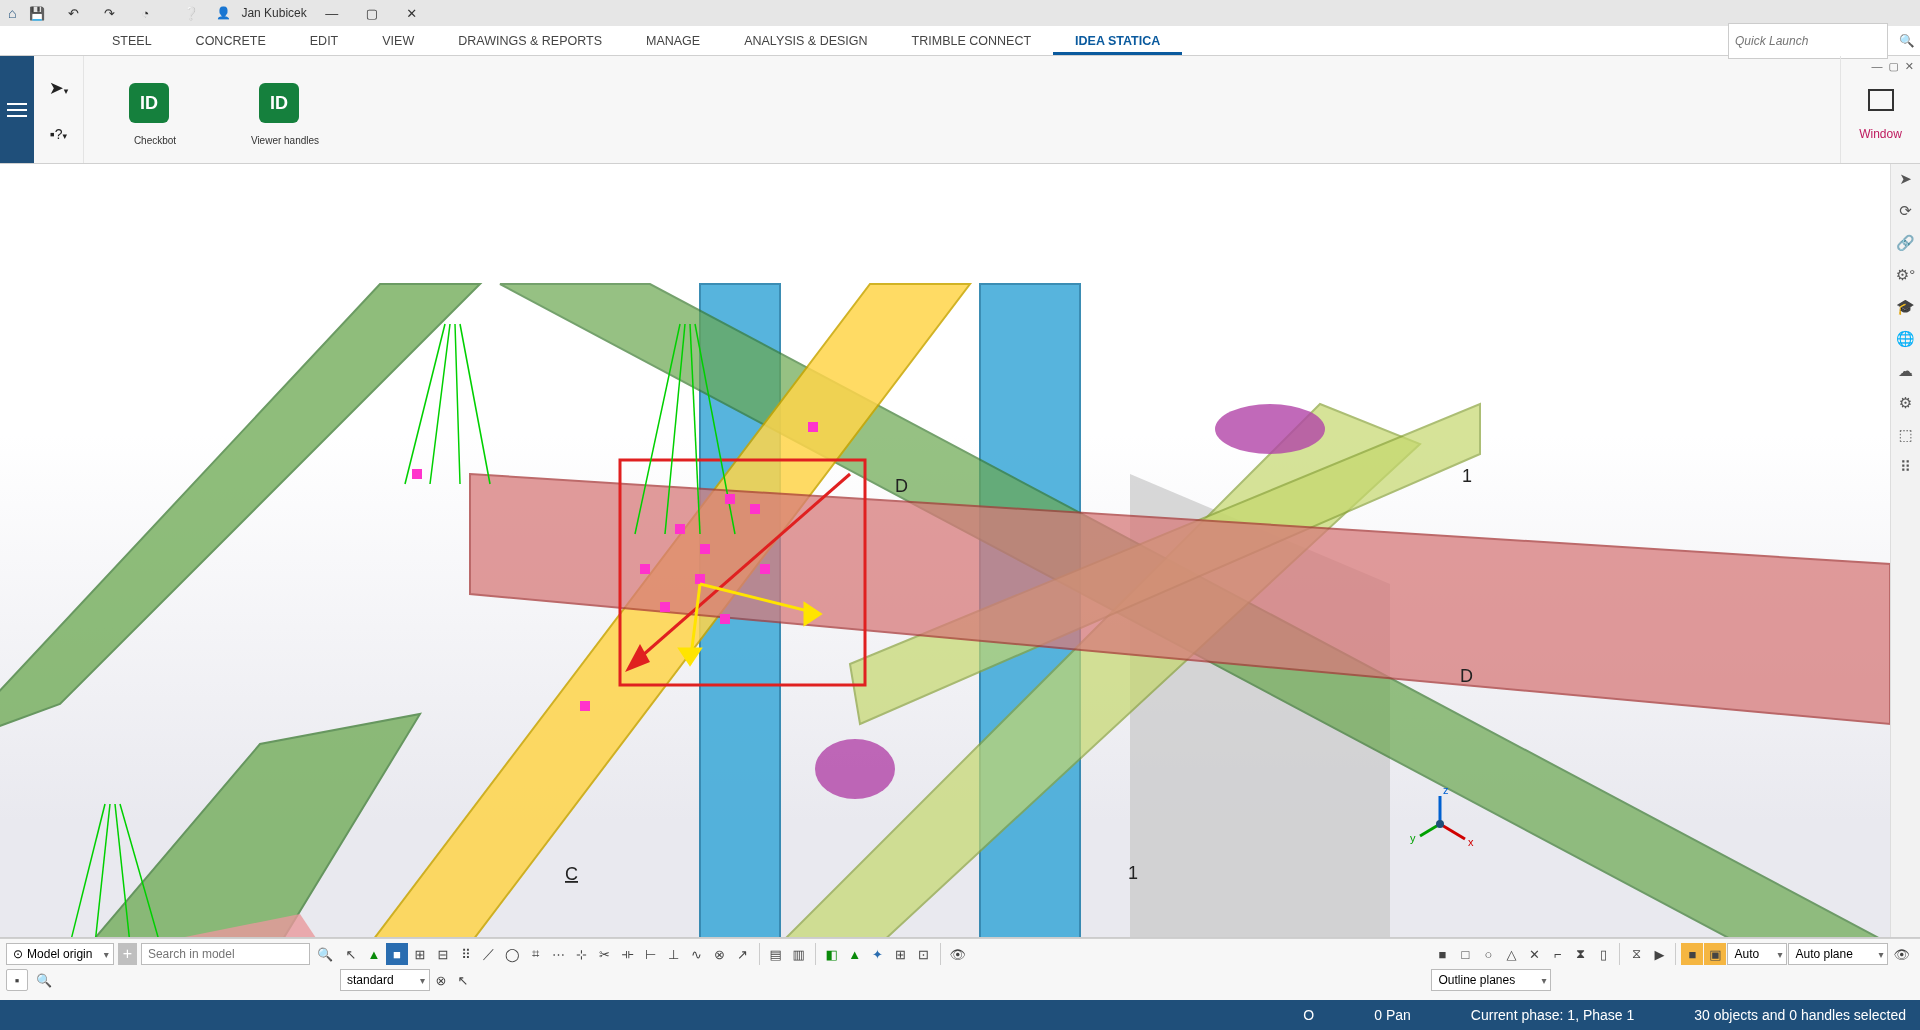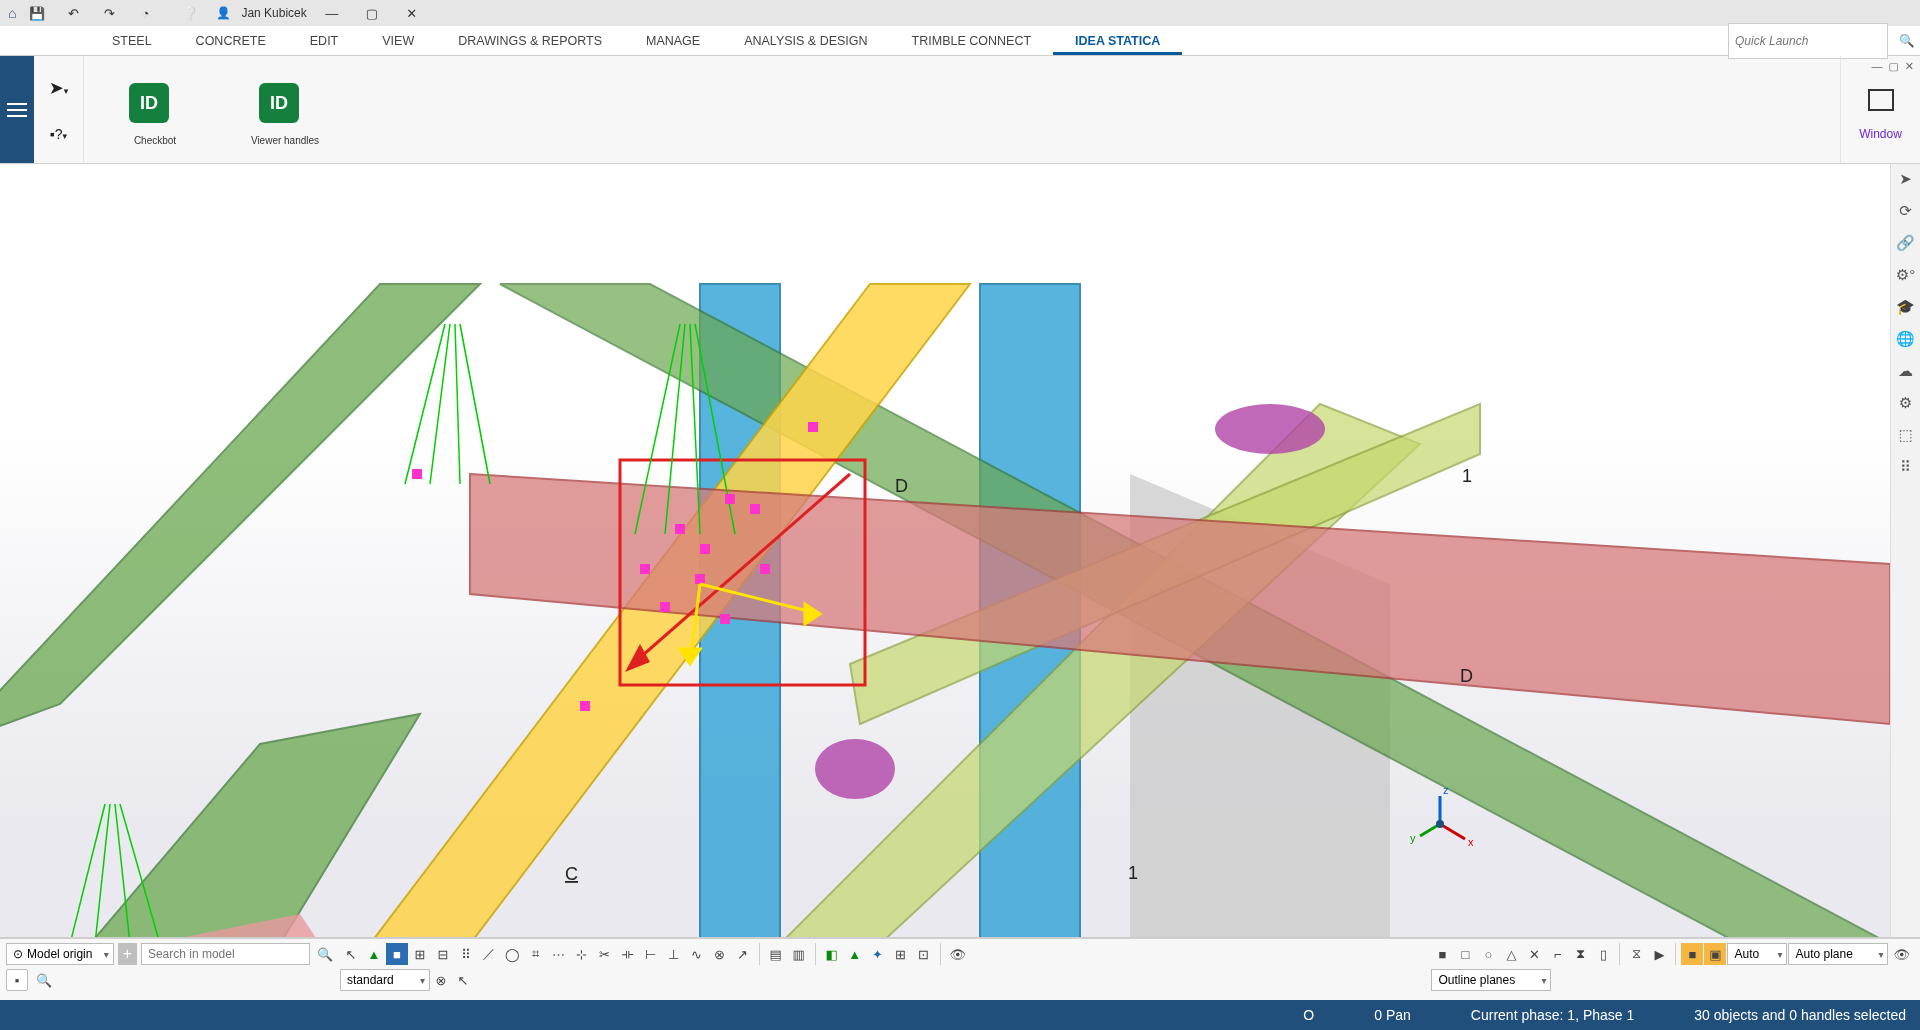--- a/index.html
+++ b/index.html
@@ -28,21 +28,21 @@
 .left-gutter .menu-icn span { height:2px; background:#fff; }
 .ribbon-qat { width: 50px; display:flex; flex-direction:column; align-items:center; justify-content:space-around; padding:8px 0; border-right:1px solid #e4e4e4; }
 .ribbon-qat .arrow-icn { font-size:18px; color:#222; }
 .ribbon-body { display:flex; align-items:center; }
 .ribbon-btn { display:flex; flex-direction:column; align-items:center; width:130px; padding-top:10px; cursor:pointer; }
 .ribbon-icon { width:40px; height:40px; background:#15803d; border-radius:6px; display:flex; align-items:center; justify-content:center; color:#fff; font-weight:700; font-size:18px; }
 .ribbon-lbl { font-size:10px; color:#333; margin-top:12px;margin-left:12px; }
 .ribbon-right { margin-left:auto; width:80px; border-left:1px solid #e4e4e4; display:flex; flex-direction:column; align-items:center; justify-content:center; position:relative; }
 .ribbon-right .mini { position:absolute; top:4px; right:6px; display:flex; gap:6px; font-size:11px; color:#666; }
 .ribbon-right .wbox { width:26px; height:22px; border:2px solid #333; margin-top:10px; }
-.ribbon-right .wlbl { font-size:12px; color:#6d28d9; margin-top:16px; }
+.ribbon-right .wlbl { font-size:12px; color:#be185d; margin-top:16px; }
 
 
 .viewport { position:relative; height: calc(1030px - 26px - 30px - 108px - 62px - 30px); background:linear-gradient(#ffffff 35%, #e9e9ef 85%); overflow:hidden; border-bottom:1px solid #ccc; }
 .viewport svg { position:absolute; top:0; left:0; }
 .right-strip { position:absolute; right:0; top:0; width:30px; height:100%; background:#f2f2f2; border-left:1px solid #ddd; display:flex; flex-direction:column; align-items:center; padding-top:6px; gap:14px; font-size:15px; color:#555; }
 .right-strip div { cursor:pointer; }
 
 
 .toolbelt { height:62px; background:#f7f7f7; display:flex; align-items:flex-start; padding:4px 6px; gap:4px; font-size:12px; border-top:1px solid #d0d0d0; }
 .tb-group { display:flex; align-items:center; gap:2px; height:26px; }

